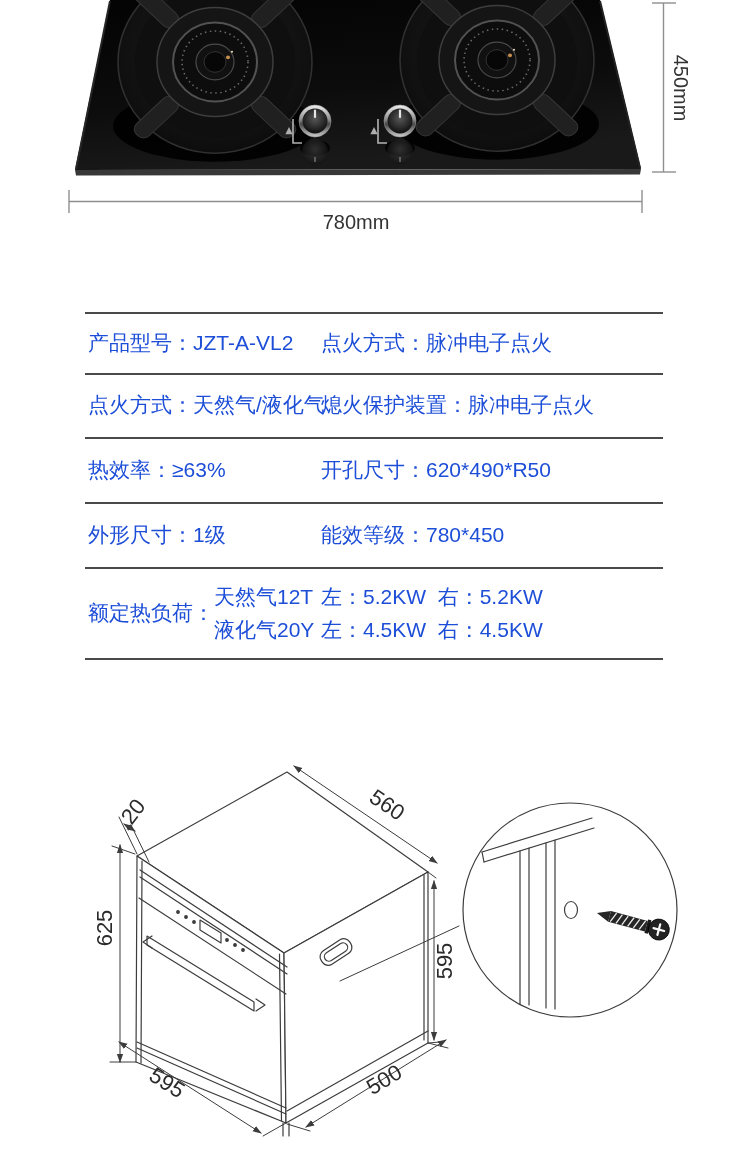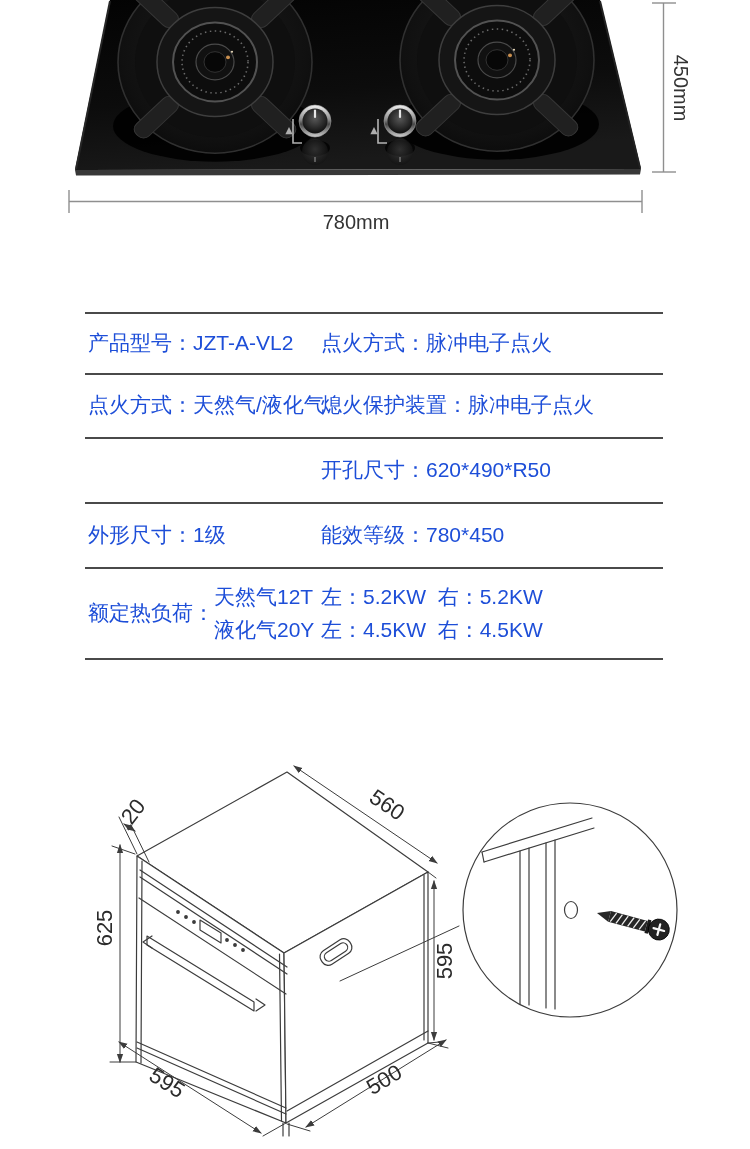--- a/index.html
+++ b/index.html
@@ -162,20 +162,24 @@
         <span>点火方式：</span>
           <span>天然气/液化气</span>
       </div>
       <div class="cell right">
         <span>熄火保护装置：</span>
           <span>脉冲电子点火</span>
       </div>
     </div>
 
     <div class="spec-row" style="top:437px;height:65px">
+      <div class="cell left">
+        <span>热效率：</span>
+          <span>≥63%</span>
+      </div>
       <div class="cell right">
         <span>开孔尺寸：</span>
           <span>620*490*R50</span>
       </div>
     </div>
 
     <div class="spec-row" style="top:502px;height:65px">
       <div class="cell left">
         <span>外形尺寸：</span>
           <span>1级</span>

